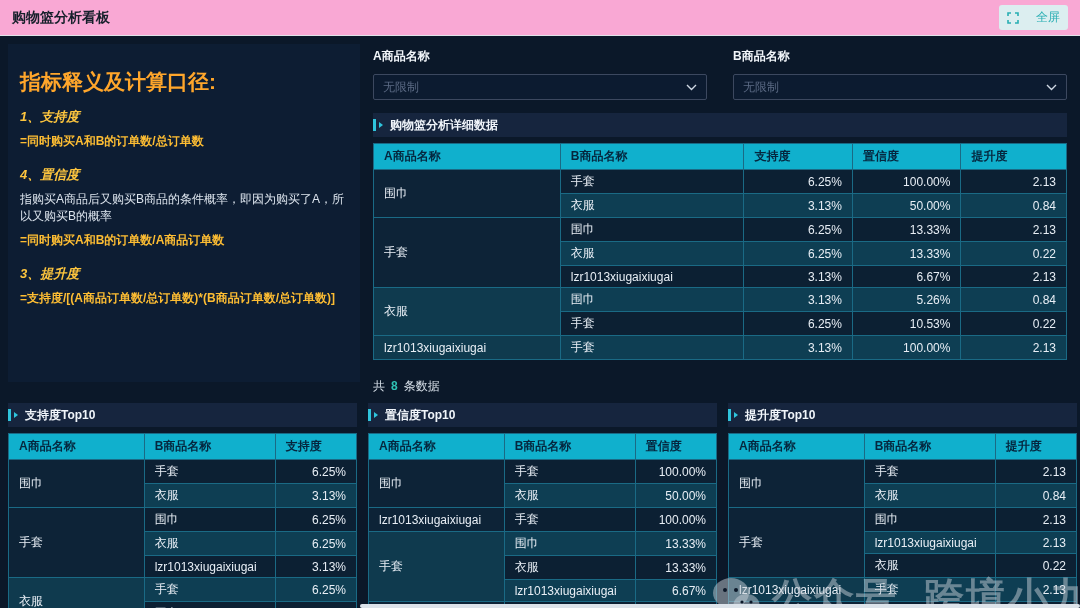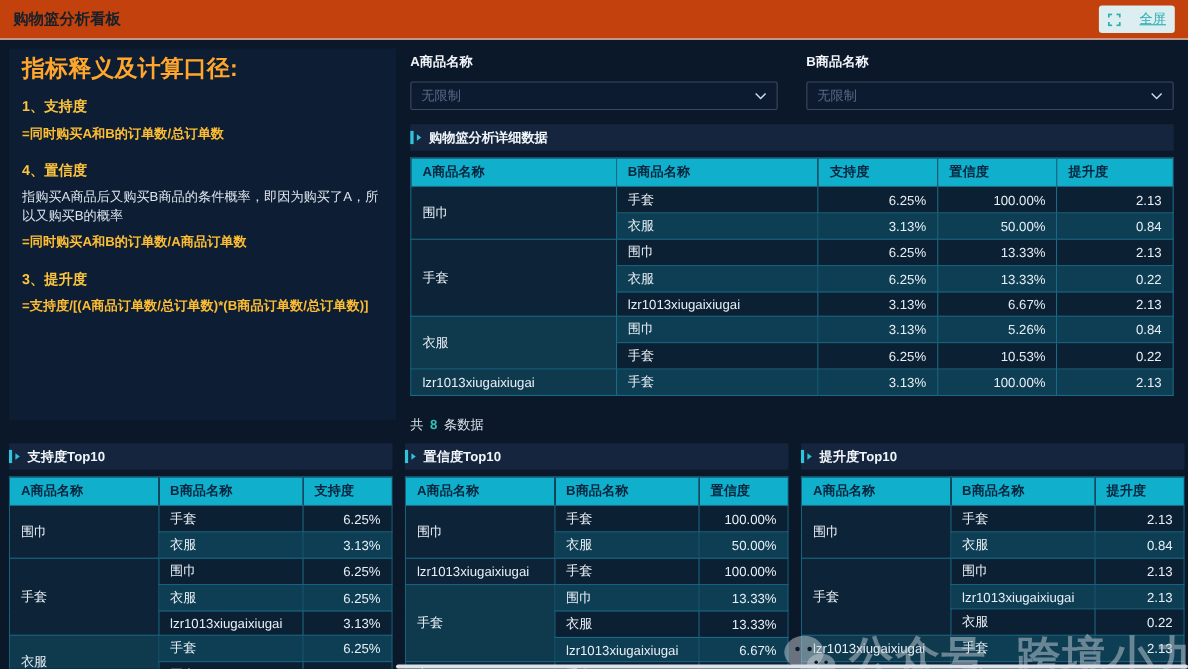--- a/index.html
+++ b/index.html
@@ -2,34 +2,34 @@
 <html><head>
 <meta charset="utf-8">
 <style>
   html,body{margin:0;padding:0;}
   body{
     width:1080px;height:608px;position:relative;overflow:hidden;
     background:#0b1829;
     font-family:"Liberation Sans","DejaVu Sans",sans-serif;
   }
   
-  .topbar{position:absolute;top:0;left:0;right:0;height:36px;background:#c2410c;
+  .topbar{position:absolute;top:0;left:0;right:0;height:36px;background:#f9a8d4;
     border-bottom:1px solid #dfe3e9;display:flex;align-items:center;
     justify-content:space-between;padding:0 12px;box-sizing:border-box;z-index:5;}
   .topbar-title{font-size:14px;font-weight:bold;color:#16202b;}
   .fullscreen-btn{display:flex;align-items:center;gap:17px;color:#29aeb3;background:#dceef0;
     border:none;border-radius:3px;font-size:12px;padding:4px 8px;cursor:pointer;
-    font-family:inherit;text-decoration:underline;}
+    font-family:inherit;}
   
   .content{position:absolute;top:36px;left:0;right:0;bottom:0;background:#0b1829;}
   
   .info-panel{position:absolute;left:8px;top:8px;width:352px;height:338px;
     background:#0d1d33;padding:4px 12px;box-sizing:border-box;}
-  .info-title{color:#ffa62b;font-size:21px;font-weight:bold;margin:0 0 12px;}
-  .info-heading{color:#fdc53e;font-size:13px;font-weight:bold;margin:12px 0 7px;}
+  .info-title{color:#ffa62b;font-size:21px;font-weight:bold;margin:20px 0 12px;}
+  .info-heading{color:#fdc53e;font-size:13px;font-weight:bold;margin:12px 0 7px;font-style:italic;}
   .info-desc{color:#dde5ee;font-size:12px;line-height:17px;margin:0 0 7px;}
   .info-formula{color:#fdbd33;font-size:12px;font-weight:bold;margin:7px 0 16px;}
   
   .right-top{position:absolute;left:373px;top:8px;right:13px;}
   .filters{display:flex;gap:26px;margin-top:4px;}
   .filter{flex:1;}
   .filter-label{color:#f2f6fa;font-size:12px;font-weight:bold;margin-bottom:9px;}
   .select{height:24px;border:1px solid #3c485f;border-radius:2px;background:#0c1b30;
     display:flex;align-items:center;justify-content:space-between;padding:0 9px;cursor:pointer;text-align:right;}
   .select-value{color:#5b6a84;font-size:12px;}

